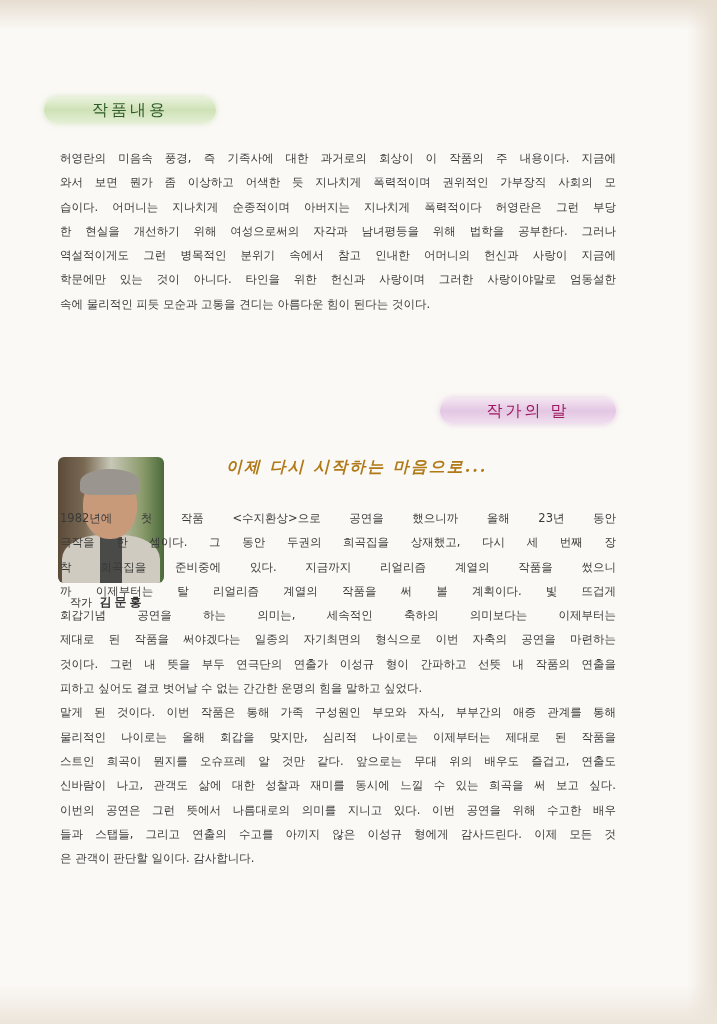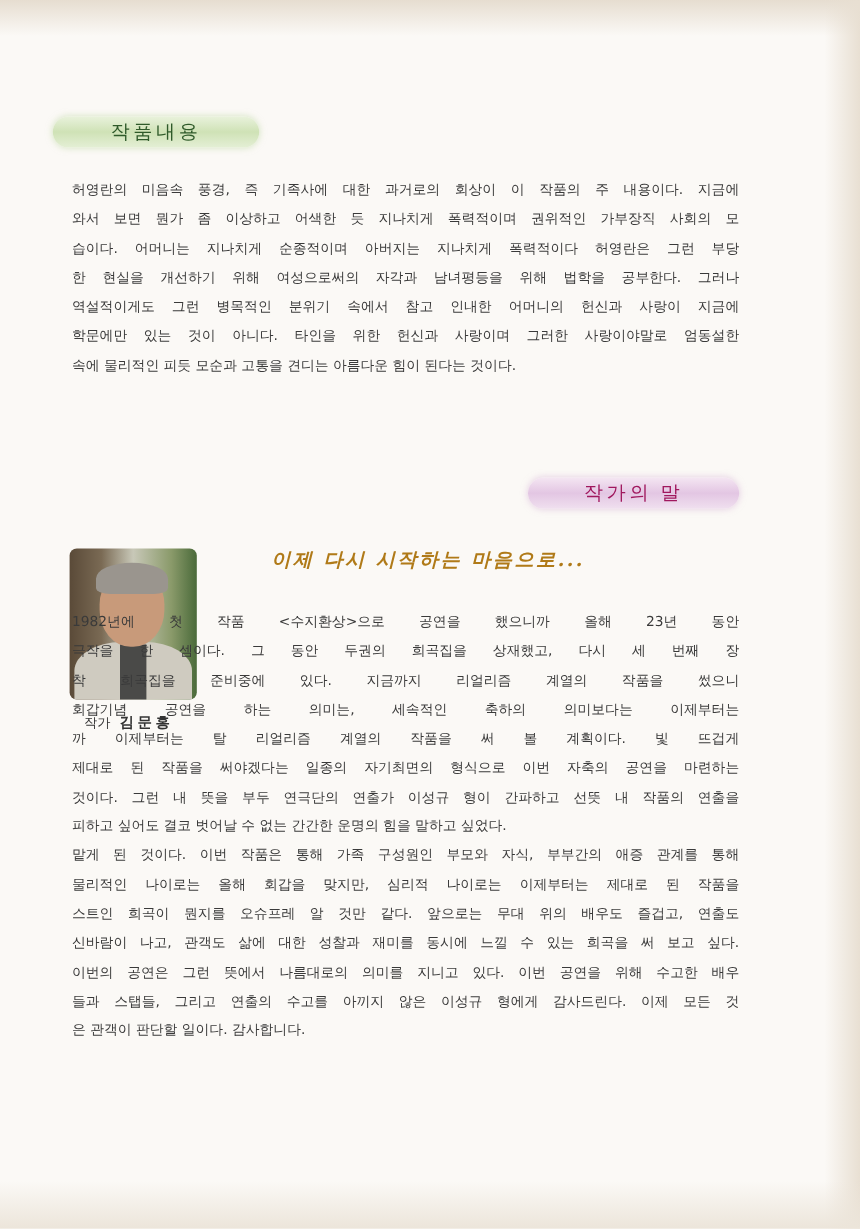--- a/index.html
+++ b/index.html
@@ -111,22 +111,22 @@
   <span>작가</span>
   <span class="name">김문홍</span>
 </div>
 
 <div class="subtitle">이제 다시 시작하는 마음으로...</div>
 
 <div class="para author-para">
   <span class="line indent-photo">  1982년에 첫 작품 &lt;수지환상&gt;으로 공연을 했으니까 올해 23년 동안</span>
   <span class="line indent-photo">극작을 한 셈이다. 그 동안 두권의 희곡집을 상재했고, 다시 세 번째 장</span>
   <span class="line indent-photo">착 희곡집을 준비중에 있다. 지금까지 리얼리즘 계열의 작품을 썼으니</span>
+  <span class="line indent-photo">까 이제부터는 탈 리얼리즘 계열의 작품을 써 볼 계획이다. 빛 뜨겁게</span>
   <span class="line indent-photo">회갑기념 공연을 하는 의미는, 세속적인 축하의 의미보다는 이제부터는</span>
-  <span class="line indent-photo">까 이제부터는 탈 리얼리즘 계열의 작품을 써 볼 계획이다. 빛 뜨겁게</span>
   <span class="line">제대로 된 작품을 써야겠다는 일종의 자기최면의 형식으로 이번 자축의 공연을 마련하는</span>
   <span class="line">것이다. 그런 내 뜻을 부두 연극단의 연출가 이성규 형이 간파하고 선뜻 내 작품의 연출을</span>
   <span class="line last">피하고 싶어도 결코 벗어날 수 없는 간간한 운명의 힘을 말하고 싶었다.</span>
   <span class="line">맡게 된 것이다. 이번 작품은 통해 가족 구성원인 부모와 자식, 부부간의 애증 관계를 통해</span>
   <span class="line">  물리적인 나이로는 올해 회갑을 맞지만, 심리적 나이로는 이제부터는 제대로 된 작품을</span>
   <span class="line">스트인 희곡이 뭔지를 오슈프레 알 것만 같다. 앞으로는 무대 위의 배우도 즐겁고, 연출도</span>
   <span class="line">신바람이 나고, 관객도 삶에 대한 성찰과 재미를 동시에 느낄 수 있는 희곡을 써 보고 싶다.</span>
   <span class="line">이번의 공연은 그런 뜻에서 나름대로의 의미를 지니고 있다. 이번 공연을 위해 수고한 배우</span>
   <span class="line">들과 스탭들, 그리고 연출의 수고를 아끼지 않은 이성규 형에게 감사드린다. 이제 모든 것</span>
   <span class="line last">은 관객이 판단할 일이다. 감사합니다.</span>

